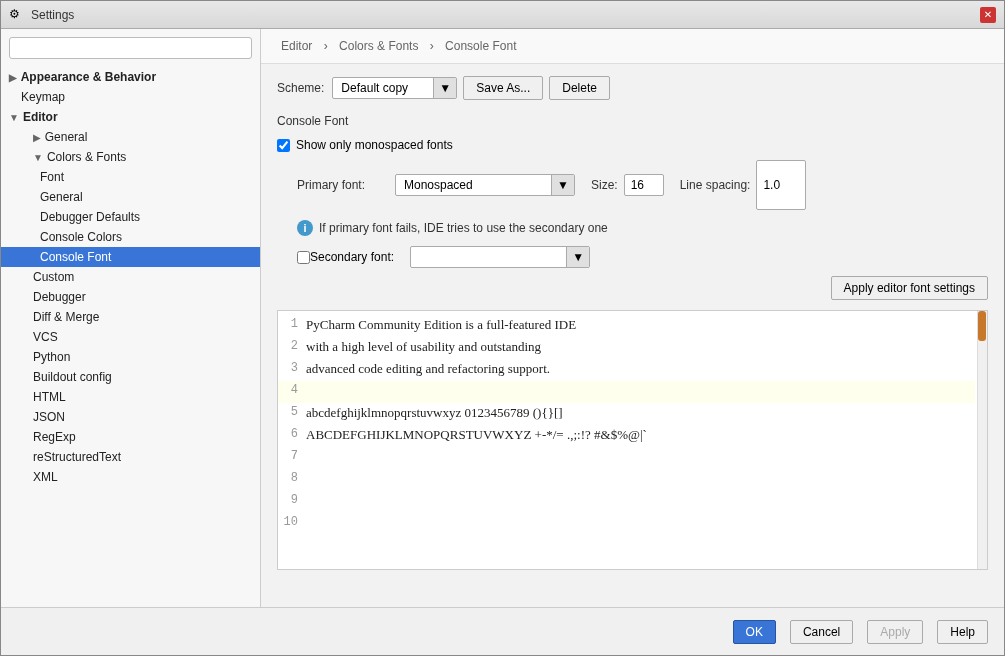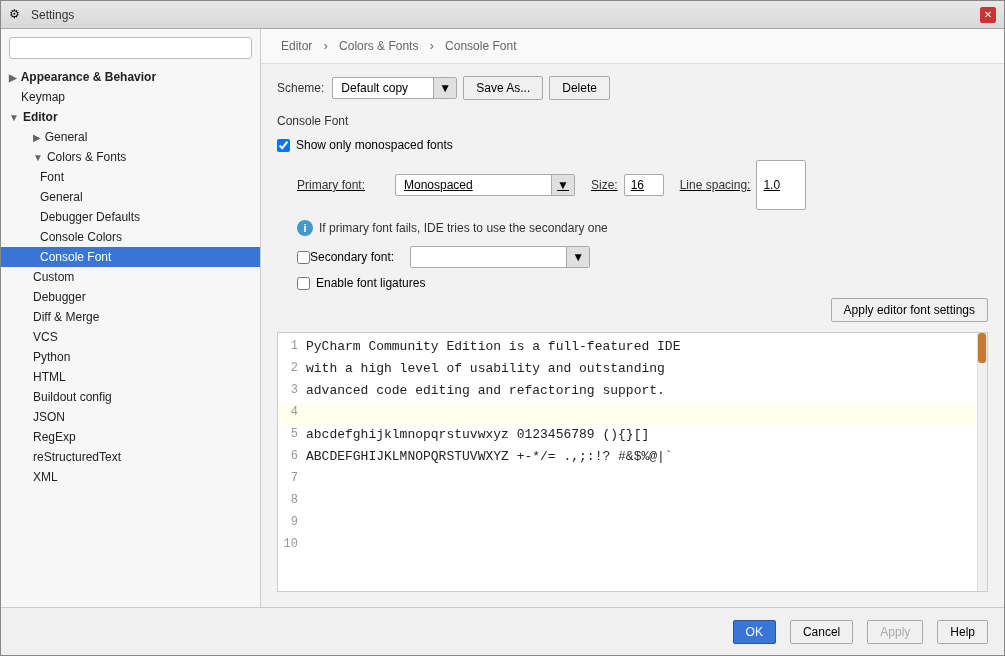--- a/index.html
+++ b/index.html
@@ -28,21 +28,21 @@
     .scheme-label { margin-right: 8px; color: #333; }
     .scheme-dropdown { display: flex; align-items: center; border: 1px solid #aaa; border-radius: 2px; background: white; }
     .scheme-dropdown-text { padding: 3px 8px; font-size: 12px; min-width: 100px; }
     .scheme-dropdown-btn { padding: 3px 5px; background: #e0e0e0; border-left: 1px solid #aaa; cursor: pointer; }
     .btn { padding: 4px 12px; border: 1px solid #aaa; border-radius: 2px; background: #f0f0f0; cursor: pointer; font-size: 12px; margin-left: 6px; }
     .btn.primary { background: #3875d7; color: #ffffff; border-color: #2855a0; }
     .btn.disabled { color: #aaa; }
     .section-title { font-size: 12px; color: #333; margin-bottom: 10px; font-weight: normal; }
     .checkbox-row { display: flex; align-items: center; margin-bottom: 8px; }
     .checkbox-row input[type=checkbox] { margin-right: 6px; }
-    .font-row { display: flex; align-items: center; margin-bottom: 10px; padding-left: 20px; text-decoration: underline; }
+    .font-row { display: flex; align-items: center; margin-bottom: 10px; padding-left: 20px; }
     .font-label { color: #333; margin-right: 8px; min-width: 90px; }
     .font-dropdown { display: flex; align-items: center; border: 1px solid #aaa; border-radius: 2px; background: white; min-width: 180px; }
     .font-dropdown-text { padding: 3px 8px; font-size: 12px; flex: 1; }
     .font-dropdown-btn { padding: 3px 5px; background: #e0e0e0; border-left: 1px solid #aaa; cursor: pointer; }
     .size-label { margin-left: 16px; margin-right: 6px; color: #333; }
     .size-input { width: 40px; padding: 3px 6px; border: 1px solid #aaa; border-radius: 2px; font-size: 12px; }
     .spacing-label { margin-left: 16px; margin-right: 6px; color: #333; }
     .spacing-input { width: 50px; padding: 17px 6px; border: 1px solid #aaa; border-radius: 2px; font-size: 12px; }
     .info-row { display: flex; align-items: center; margin-bottom: 10px; padding-left: 20px; }
     .info-icon { width: 16px; height: 16px; background: #4499cc; border-radius: 50%; color: white; display: flex; align-items: center; justify-content: center; font-size: 11px; font-weight: bold; margin-right: 6px; flex-shrink: 0; }
@@ -51,21 +51,21 @@
     .secondary-dropdown { display: flex; align-items: center; border: 1px solid #aaa; border-radius: 2px; background: white; min-width: 180px; margin-left: 8px; }
     .secondary-dropdown-text { padding: 3px 8px; font-size: 12px; flex: 1; min-width: 140px; }
     .secondary-dropdown-btn { padding: 3px 5px; background: #e0e0e0; border-left: 1px solid #aaa; cursor: pointer; }
     .apply-btn-row { display: flex; justify-content: flex-end; margin-bottom: 10px; }
     .preview-area { border: 1px solid #ccc; background: white; flex: 1; min-height: 260px; position: relative; overflow: hidden; font-family: 'Courier New', monospace; font-size: 13px; }
     .preview-scroll { position: absolute; right: 0; top: 0; width: 10px; height: 100%; background: #f0f0f0; border-left: 1px solid #ddd; }
     .preview-thumb { position: absolute; right: 1px; top: 0; width: 8px; height: 30px; background: #c8782a; border-radius: 3px; }
     .preview-line { display: flex; min-height: 22px; }
     .preview-line.highlighted { background: #ffffee; }
     .line-num { width: 28px; color: #999; text-align: right; padding-right: 8px; padding-left: 4px; flex-shrink: 0; user-select: none; font-size: 12px; padding-top: 2px; }
-    .line-content { flex: 1; color: #222; padding-top: 2px; white-space: pre; }
+    .line-content { flex: 1; color: #222; padding-top: 2px; white-space: pre; font-family: Liberation Serif, serif; }
     .bottom-bar { height: 48px; background: #f0f0f0; border-top: 1px solid #ccc; display: flex; align-items: center; justify-content: flex-end; padding: 0 16px; gap: 8px; flex-shrink: 0; }
   </style>
 </head>
 <body>
 
 <div class="window">
 
   <div class="titlebar">
     <div class="titlebar-icon">⚙</div>
     <div class="titlebar-title">Settings</div>
@@ -122,24 +122,24 @@
           <div class="tree-item level2">
             <span>Diff &amp; Merge</span>
           </div>
           <div class="tree-item level2">
             <span>VCS</span>
           </div>
           <div class="tree-item level2">
             <span>Python</span>
           </div>
           <div class="tree-item level2">
+            <span>Buildout config</span>
+          </div>
+          <div class="tree-item level2">
             <span>HTML</span>
-          </div>
-          <div class="tree-item level2">
-            <span>Buildout config</span>
           </div>
           <div class="tree-item level2">
             <span>JSON</span>
           </div>
           <div class="tree-item level2">
             <span>RegExp</span>
           </div>
           <div class="tree-item level2">
             <span>reStructuredText</span>
           </div>
@@ -197,24 +197,20 @@
 
         <div class="secondary-row">
           <input type="checkbox" style="">
           <label style="margin-right:8px;">Secondary font:</label>
           <div class="secondary-dropdown">
             <span class="secondary-dropdown-text"></span>
             <span class="secondary-dropdown-btn">▼</span>
           </div>
         </div>
 
-        <div class="checkbox-row" style="padding-left:20px;">
-          <input type="checkbox" style="">
-          <label>Enable font ligatures</label>
-        </div>
 
         <div class="apply-btn-row">
           <button class="btn">Apply editor font settings</button>
         </div>
 
         <div class="preview-area">
           <div id="preview-lines" style="padding: 4px 0; padding-right:12px;">
               <div class="preview-line">
                 <span class="line-num">1</span>
                 <span class="line-content">PyCharm Community Edition is a full-featured IDE</span>

